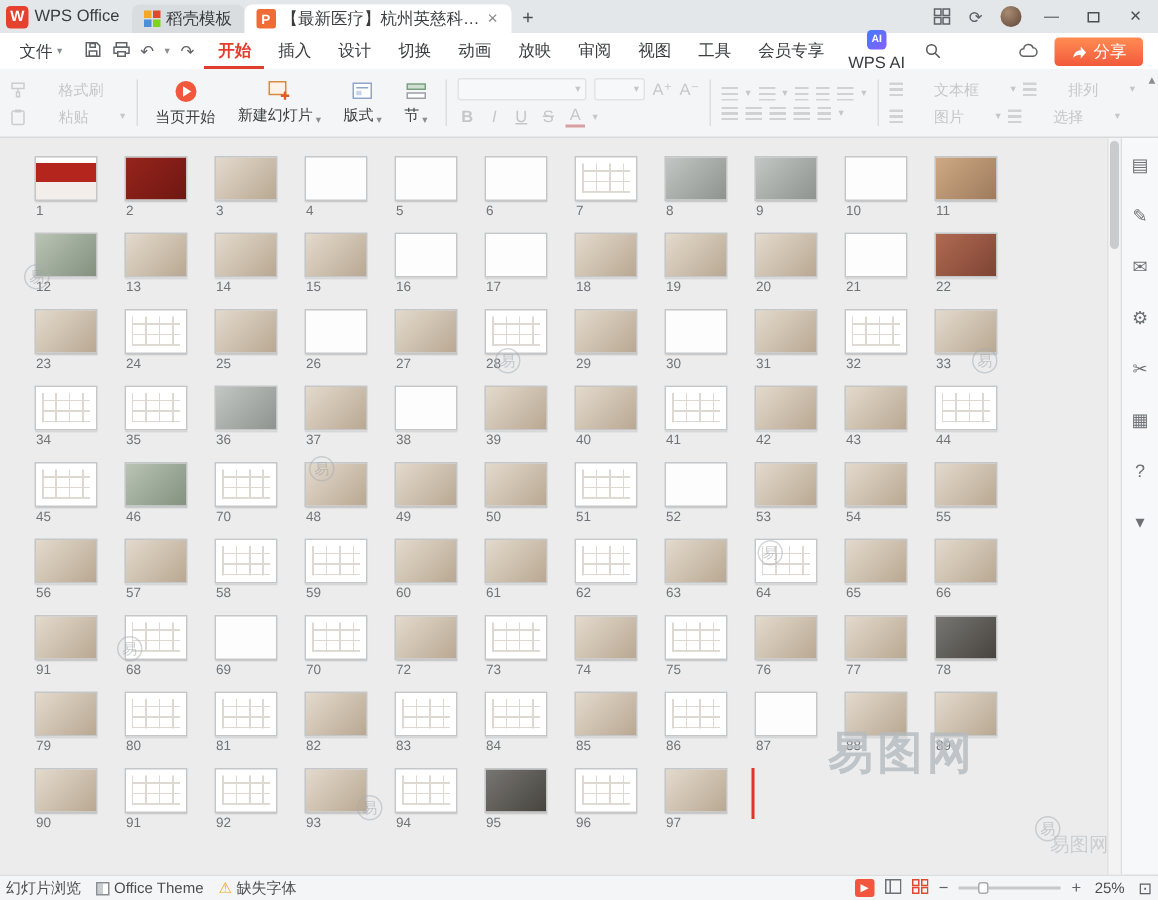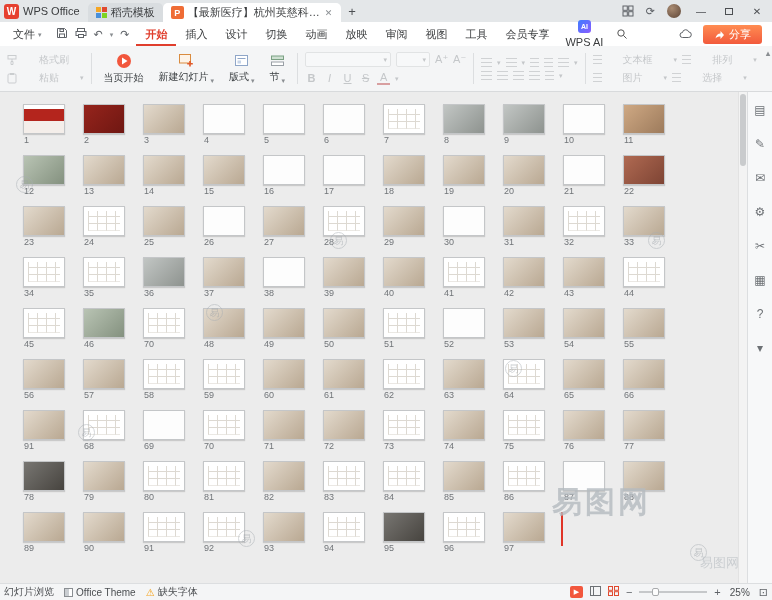--- a/index.html
+++ b/index.html
@@ -617,24 +617,20 @@
           <div class="cell">
             <div class="thumb t-white"></div>
             <div class="num">69</div>
           </div>
           <div class="cell">
             <div class="thumb t-plan"></div>
             <div class="num">70</div>
           </div>
           <div class="cell">
             <div class="thumb t-beige"></div>
-            <div class="num">71</div>
-          </div>
-          <div class="cell">
-            <div class="thumb t-beige"></div>
             <div class="num">72</div>
           </div>
           <div class="cell">
             <div class="thumb t-plan"></div>
             <div class="num">73</div>
           </div>
           <div class="cell">
             <div class="thumb t-beige"></div>
             <div class="num">74</div>
           </div>

